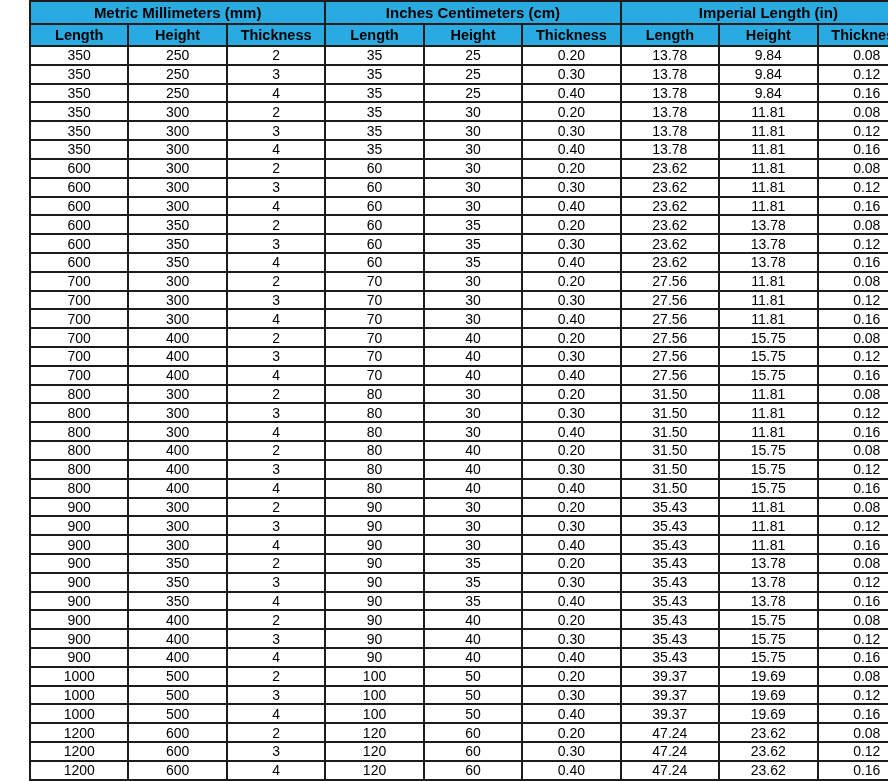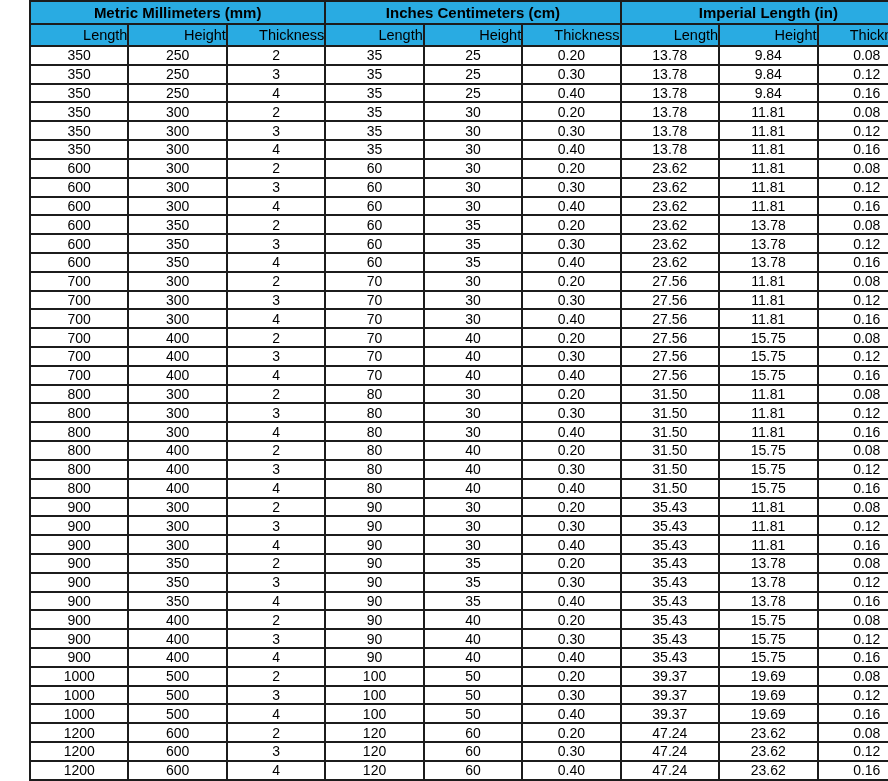--- a/index.html
+++ b/index.html
@@ -34,24 +34,23 @@
   }
   table.size-chart thead th {
     background: var(--header-bg);
   }
   tr.group-row th {
     font-weight: bold;
     font-size: 15px;
     height: 21px;
   }
   tr.cols-row th {
-    font-weight: normal;
+    font-weight: bold;
     font-size: 14.5px;
     height: 20px;
-    text-align: right;
   }
   table.size-chart tbody td {
     background: var(--row-bg);
     font-size: 14px;
     font-weight: normal;
   }
   .group-start {
     border-left-width: 3px;
   }
 </style>

